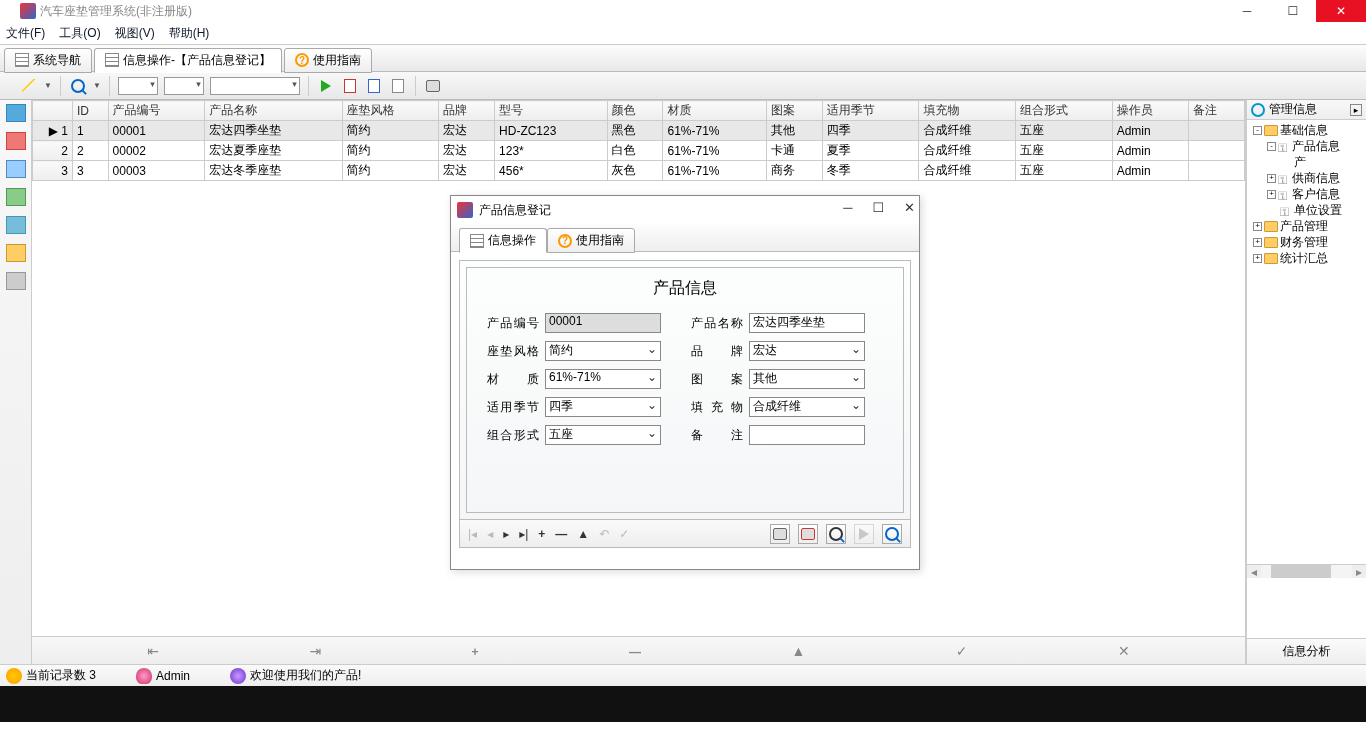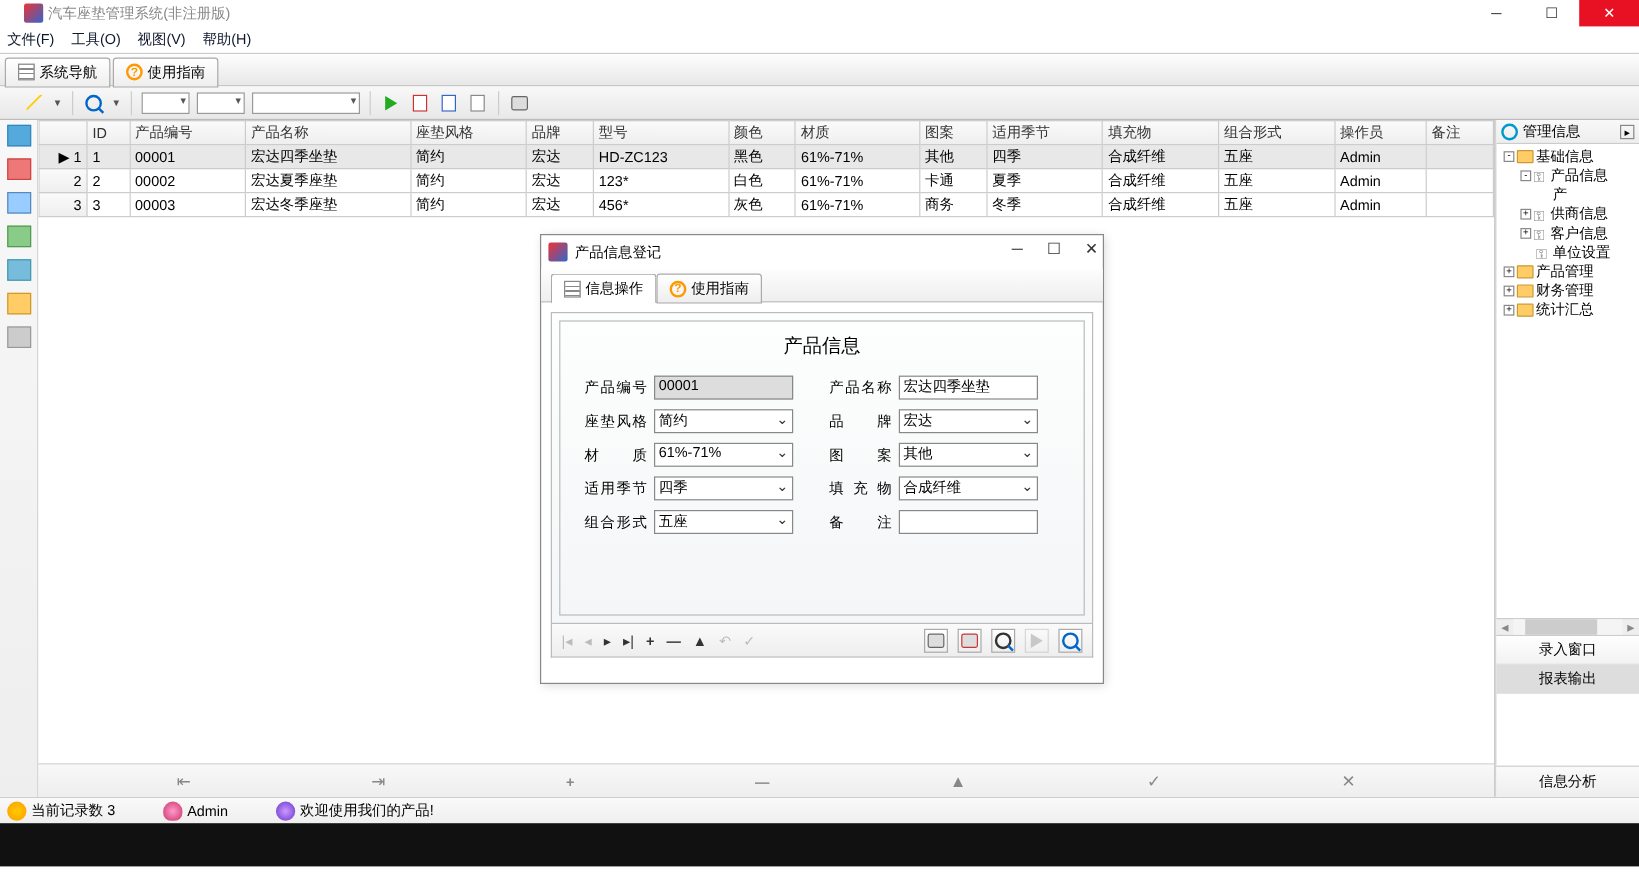--- a/index.html
+++ b/index.html
@@ -103,20 +103,24 @@
   <span>文件(F)</span>
   <span>工具(O)</span>
   <span>视图(V)</span>
   <span>帮助(H)</span>
 </div>
 
 <div class="tabstrip">
   <div class="tab">
       <div class="tab-icon ti-grid"></div>
       <span>系统导航</span>
+    </div>
+  <div class="tab active">
+      <div class="tab-icon ti-grid"></div>
+      <span>信息操作-【产品信息登记】</span>
     </div>
   <div class="tab">
       <div class="tab-icon ti-help">?</div>
       <span>使用指南</span>
     </div>
 </div>
 
 <div class="toolbar">
   <div class="tbtn">
       <div class="ic-pencil"></div>
@@ -301,24 +305,20 @@
           <span>统计汇总</span>
         </div>
       </div>
     <div class="rscroll">
       <span style="width:14px;text-align:center;color:#888">◂</span>
       <div class="track">
           <div class="thumb"></div>
         </div>
       <span style="width:14px;text-align:center;color:#888">▸</span>
     </div>
-    <div class="rtabs">
-      <div class="rtab">录入窗口</div>
-      <div class="rtab sel">报表输出</div>
-    </div>
     <div class="rspace"></div>
     <div class="rfoot">信息分析</div>
   </div>
 </div>
 
 <div class="status">
   <div class="seg">
       <div class="sicon" style="background:radial-gradient(#fc0,#f90);border-radius:50%"></div>
       <span>当前记录数 3</span>
     </div>

